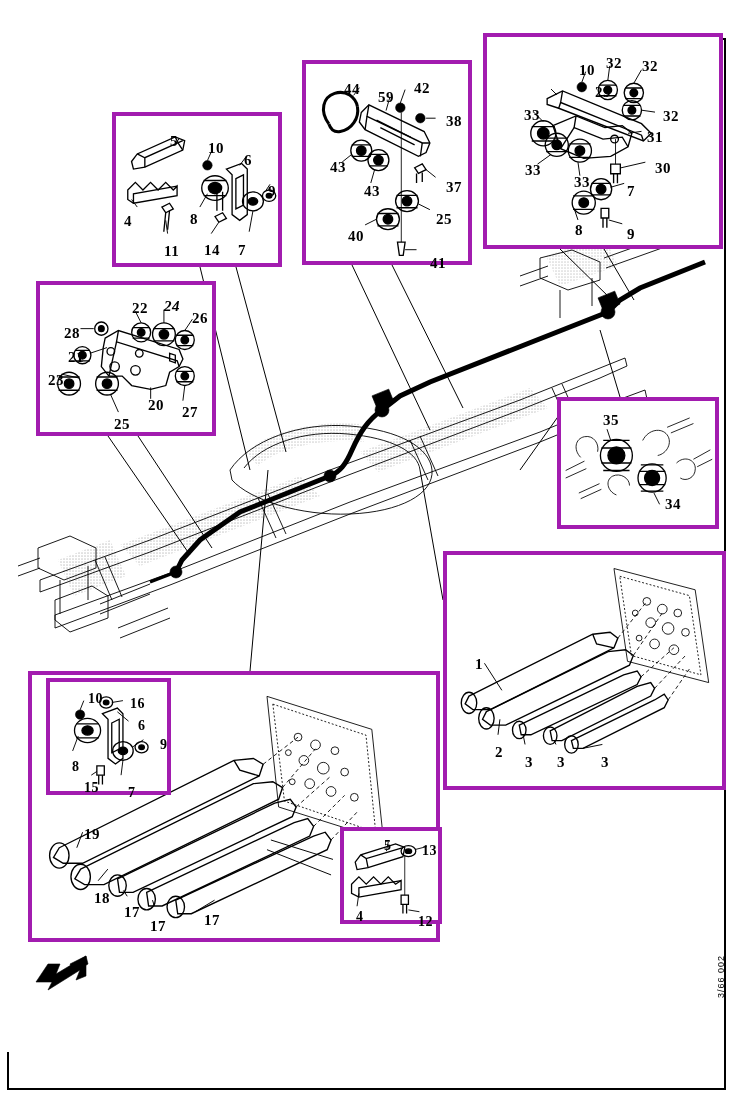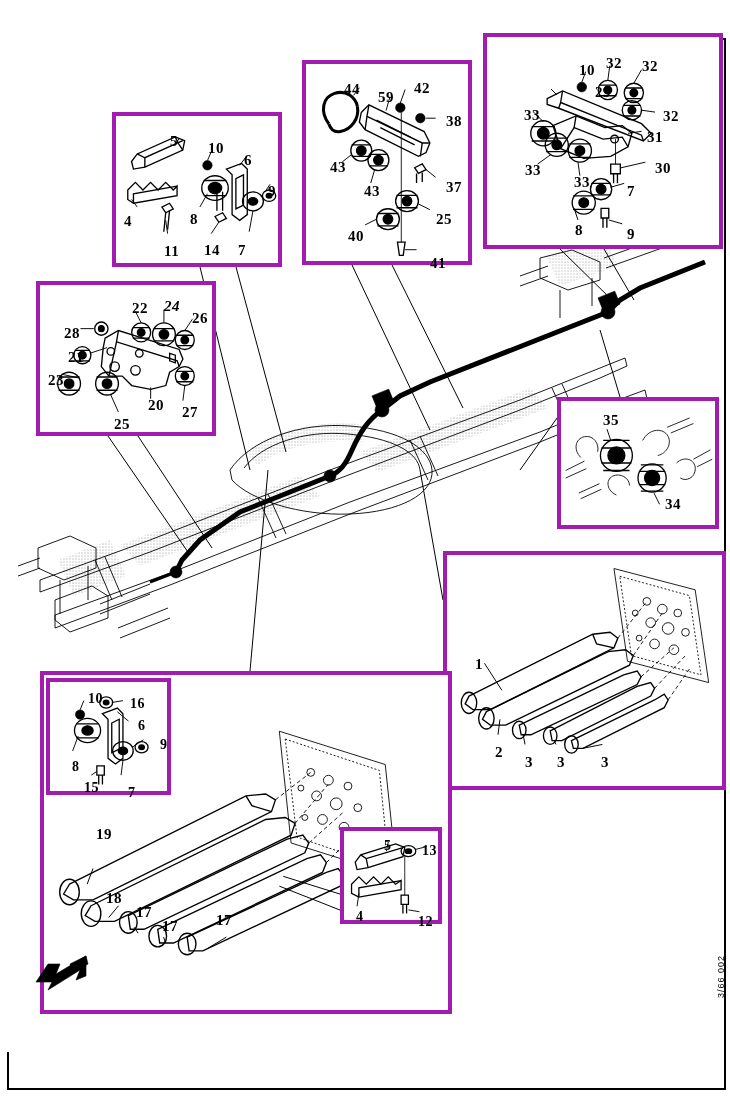--- a/index.html
+++ b/index.html
@@ -538,21 +538,21 @@
         <path d="M160,196 L140,200"></path>
       </g>
     </svg>
     <div class="lbl" style="left:28px;top:102px;">1</div>
     <div class="lbl" style="left:48px;top:190px;">2</div>
     <div class="lbl" style="left:78px;top:200px;">3</div>
     <div class="lbl" style="left:110px;top:200px;">3</div>
     <div class="lbl" style="left:154px;top:200px;">3</div>
   </div>
 
-  <div class="panel" style="left:40px;top:671px;width:412px;height:343px;padding-left:12px;">
+  <div class="panel" style="left:28px;top:671px;width:412px;height:271px;padding-left:12px;">
     <svg class="inner" viewBox="0 0 412 271">
       <g class="stroke-thin">
         <path d="M240,22 L348,56 L360,170 L252,136 Z"></path>
         <path d="M246,30 L342,62 L352,162 L258,130 Z" stroke-dasharray="2 2"></path>
       </g>
       <g>
         <circle cx="272" cy="64" r="4" class="stroke-thin"></circle>
         <circle cx="290" cy="72" r="5" class="stroke-thin"></circle>
         <circle cx="310" cy="78" r="4" class="stroke-thin"></circle>
         <circle cx="278" cy="88" r="5" class="stroke-thin"></circle>

